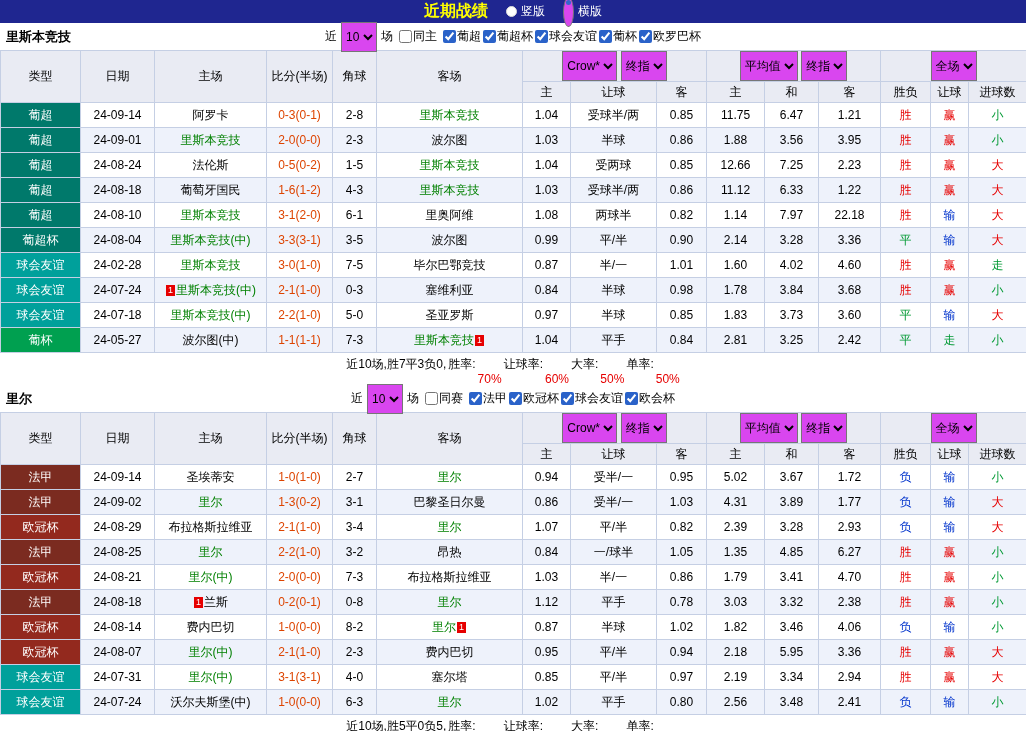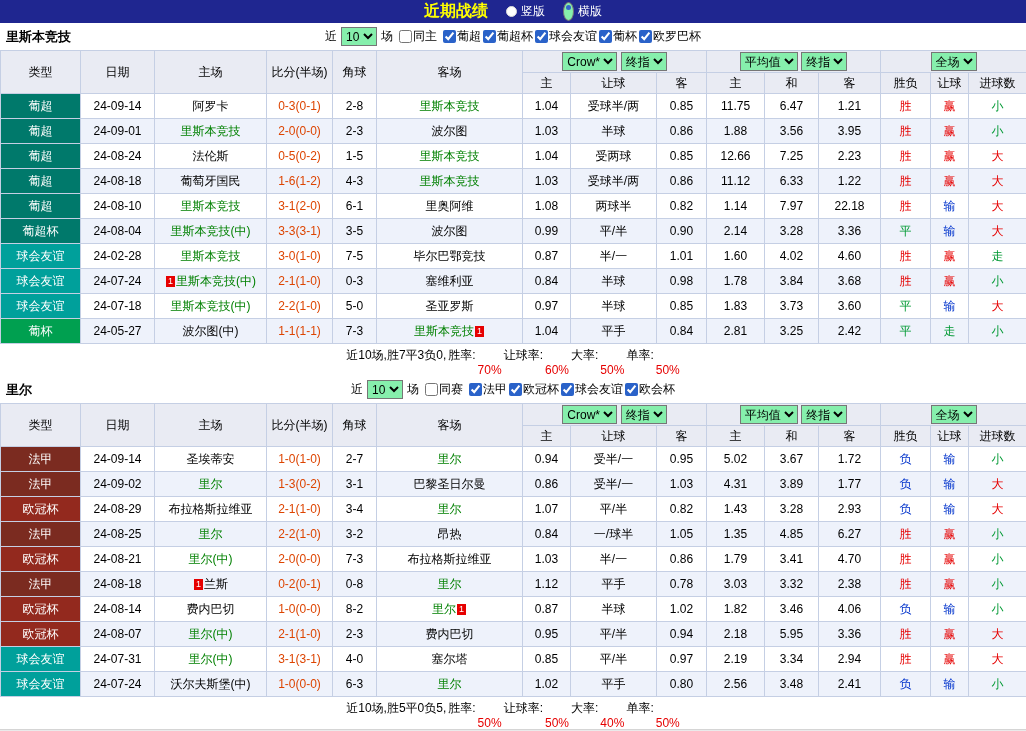--- a/index.html
+++ b/index.html
@@ -24,21 +24,21 @@
   .radio { display: inline-flex; align-items: center; gap: 4px; cursor: pointer; font-size: 12px; }
   .rb { width: 11px; height: 11px; border-radius: 50%; background: #fff; display: inline-block; position: relative; border: 1px solid #ddd; }
   .rb.sel::after { content:""; position:absolute; left:2px; top:2px; width:5px; height:5px; border-radius:50%; background: var(--radio_selected); }
 
   .section { margin-bottom: 9px; }
   .filterbar { position: relative; height: 27px; display: flex; align-items: center; justify-content: center; }
   .team-title { position: absolute; left: 6px; font-weight: bold; font-size: 13px; }
   .filters { display: flex; align-items: center; gap: 4px; }
   .chk { display: inline-flex; align-items: center; gap: 1px; margin-left: 2px; }
   .chk input { margin: 0; width: 13px; height: 13px; accent-color: #2a62c9; }
-  .sel { font-size: 12px; height: 19px; font-family: inherit; border: 1px solid #767676; background: #86efac; }
+  .sel { font-size: 12px; height: 30px; font-family: inherit; border: 1px solid #767676; background: #d946ef; }
 
   table { border-collapse: collapse; table-layout: fixed; width: 1026px; }
   th, td { border: 1px solid var(--grid_line); text-align: center; padding: 0 1px; white-space: nowrap; overflow: hidden; }
   thead th { background: var(--header_bg); font-weight: normal; height: 21px; }
   thead th.ctrl { height: 22px; }
   tbody td { height: 25px; background: #fff; }
   tbody tr:nth-child(even) td { background: var(--row_alt_bg); }
   td.league { color: #fff; padding: 0; }
   td.score { color: var(--score_text); }
   a { color: inherit; text-decoration: none; cursor: pointer; }
@@ -442,21 +442,21 @@
         <tr>
           <td class="league" style="background: rgb(147, 41, 30);">欧冠杯</td>
           <td>24-08-29</td>
           <td><span><a>布拉格斯拉维亚</a></span></td>
           <td class="score">2-1(1-0)</td>
           <td>3-4</td>
           <td><span><a style="color: var(--team_highlight);">里尔</a></span></td>
           <td>1.07</td>
           <td>平/半</td>
           <td>0.82</td>
-          <td>1.43</td>
+          <td>2.39</td>
           <td>3.28</td>
           <td>2.93</td>
           <td style="color: rgb(0, 51, 204);">负</td>
           <td style="color: rgb(0, 51, 204);">输</td>
           <td style="color: rgb(230, 0, 0);">大</td>
         </tr>
         <tr>
           <td class="league" style="background: rgb(123, 43, 32);">法甲</td>
           <td>24-08-25</td>
           <td><span><a style="color: var(--team_highlight);">里尔</a></span></td>

